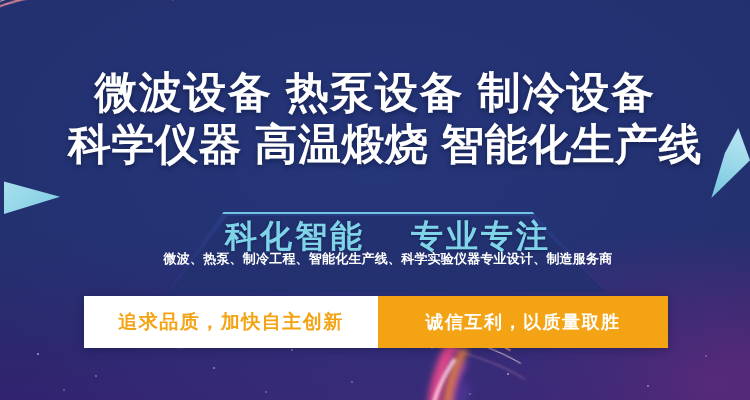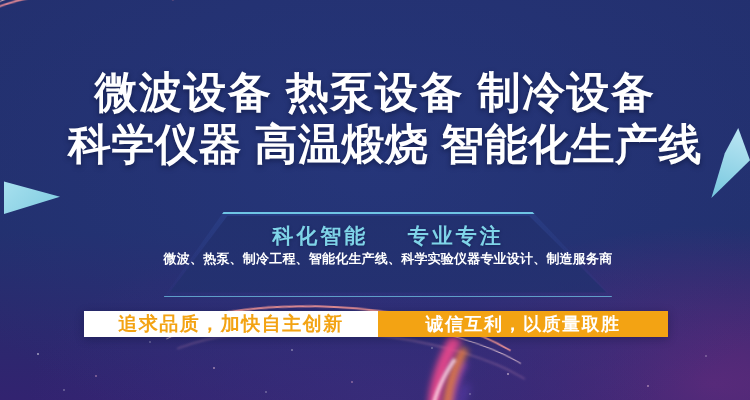--- a/index.html
+++ b/index.html
@@ -242,44 +242,44 @@
     z-index: 2;
     display: flex;
     flex-direction: column;
     align-items: center;
     justify-content: flex-start;
     padding-top: 9px;
     box-sizing: border-box;
   }
   .slogan {
     color: #7fd4e8;
-    font-size: 21px;
+    font-size: 32px;
     line-height: 30px;
     font-weight: 700;
     letter-spacing: 3px;
     white-space: nowrap;
     text-shadow: 0 1px 3px rgba(10,20,60,0.5);
   }
   .slogan .gap { display: inline-block; width: 22px; }
   .desc {
     color: #ffffff;
     font-size: 13px;
     line-height: 16px;
     font-weight: 700;
     letter-spacing: 0.2px;
     white-space: nowrap;
   }
 
   
   .bottom-bar {
     position: absolute;
     left: 84px;
-    top: 311px;
+    top: 296px;
     width: 584px;
-    height: 26px;
+    height: 52px;
     display: flex;
     box-shadow: 0 2px 8px rgba(10,16,50,0.35);
   }
   .bar-left {
     flex: 0 0 294px;
     background: #ffffff;
     color: #f3a313;
     display: flex;
     align-items: center;
     justify-content: center;

